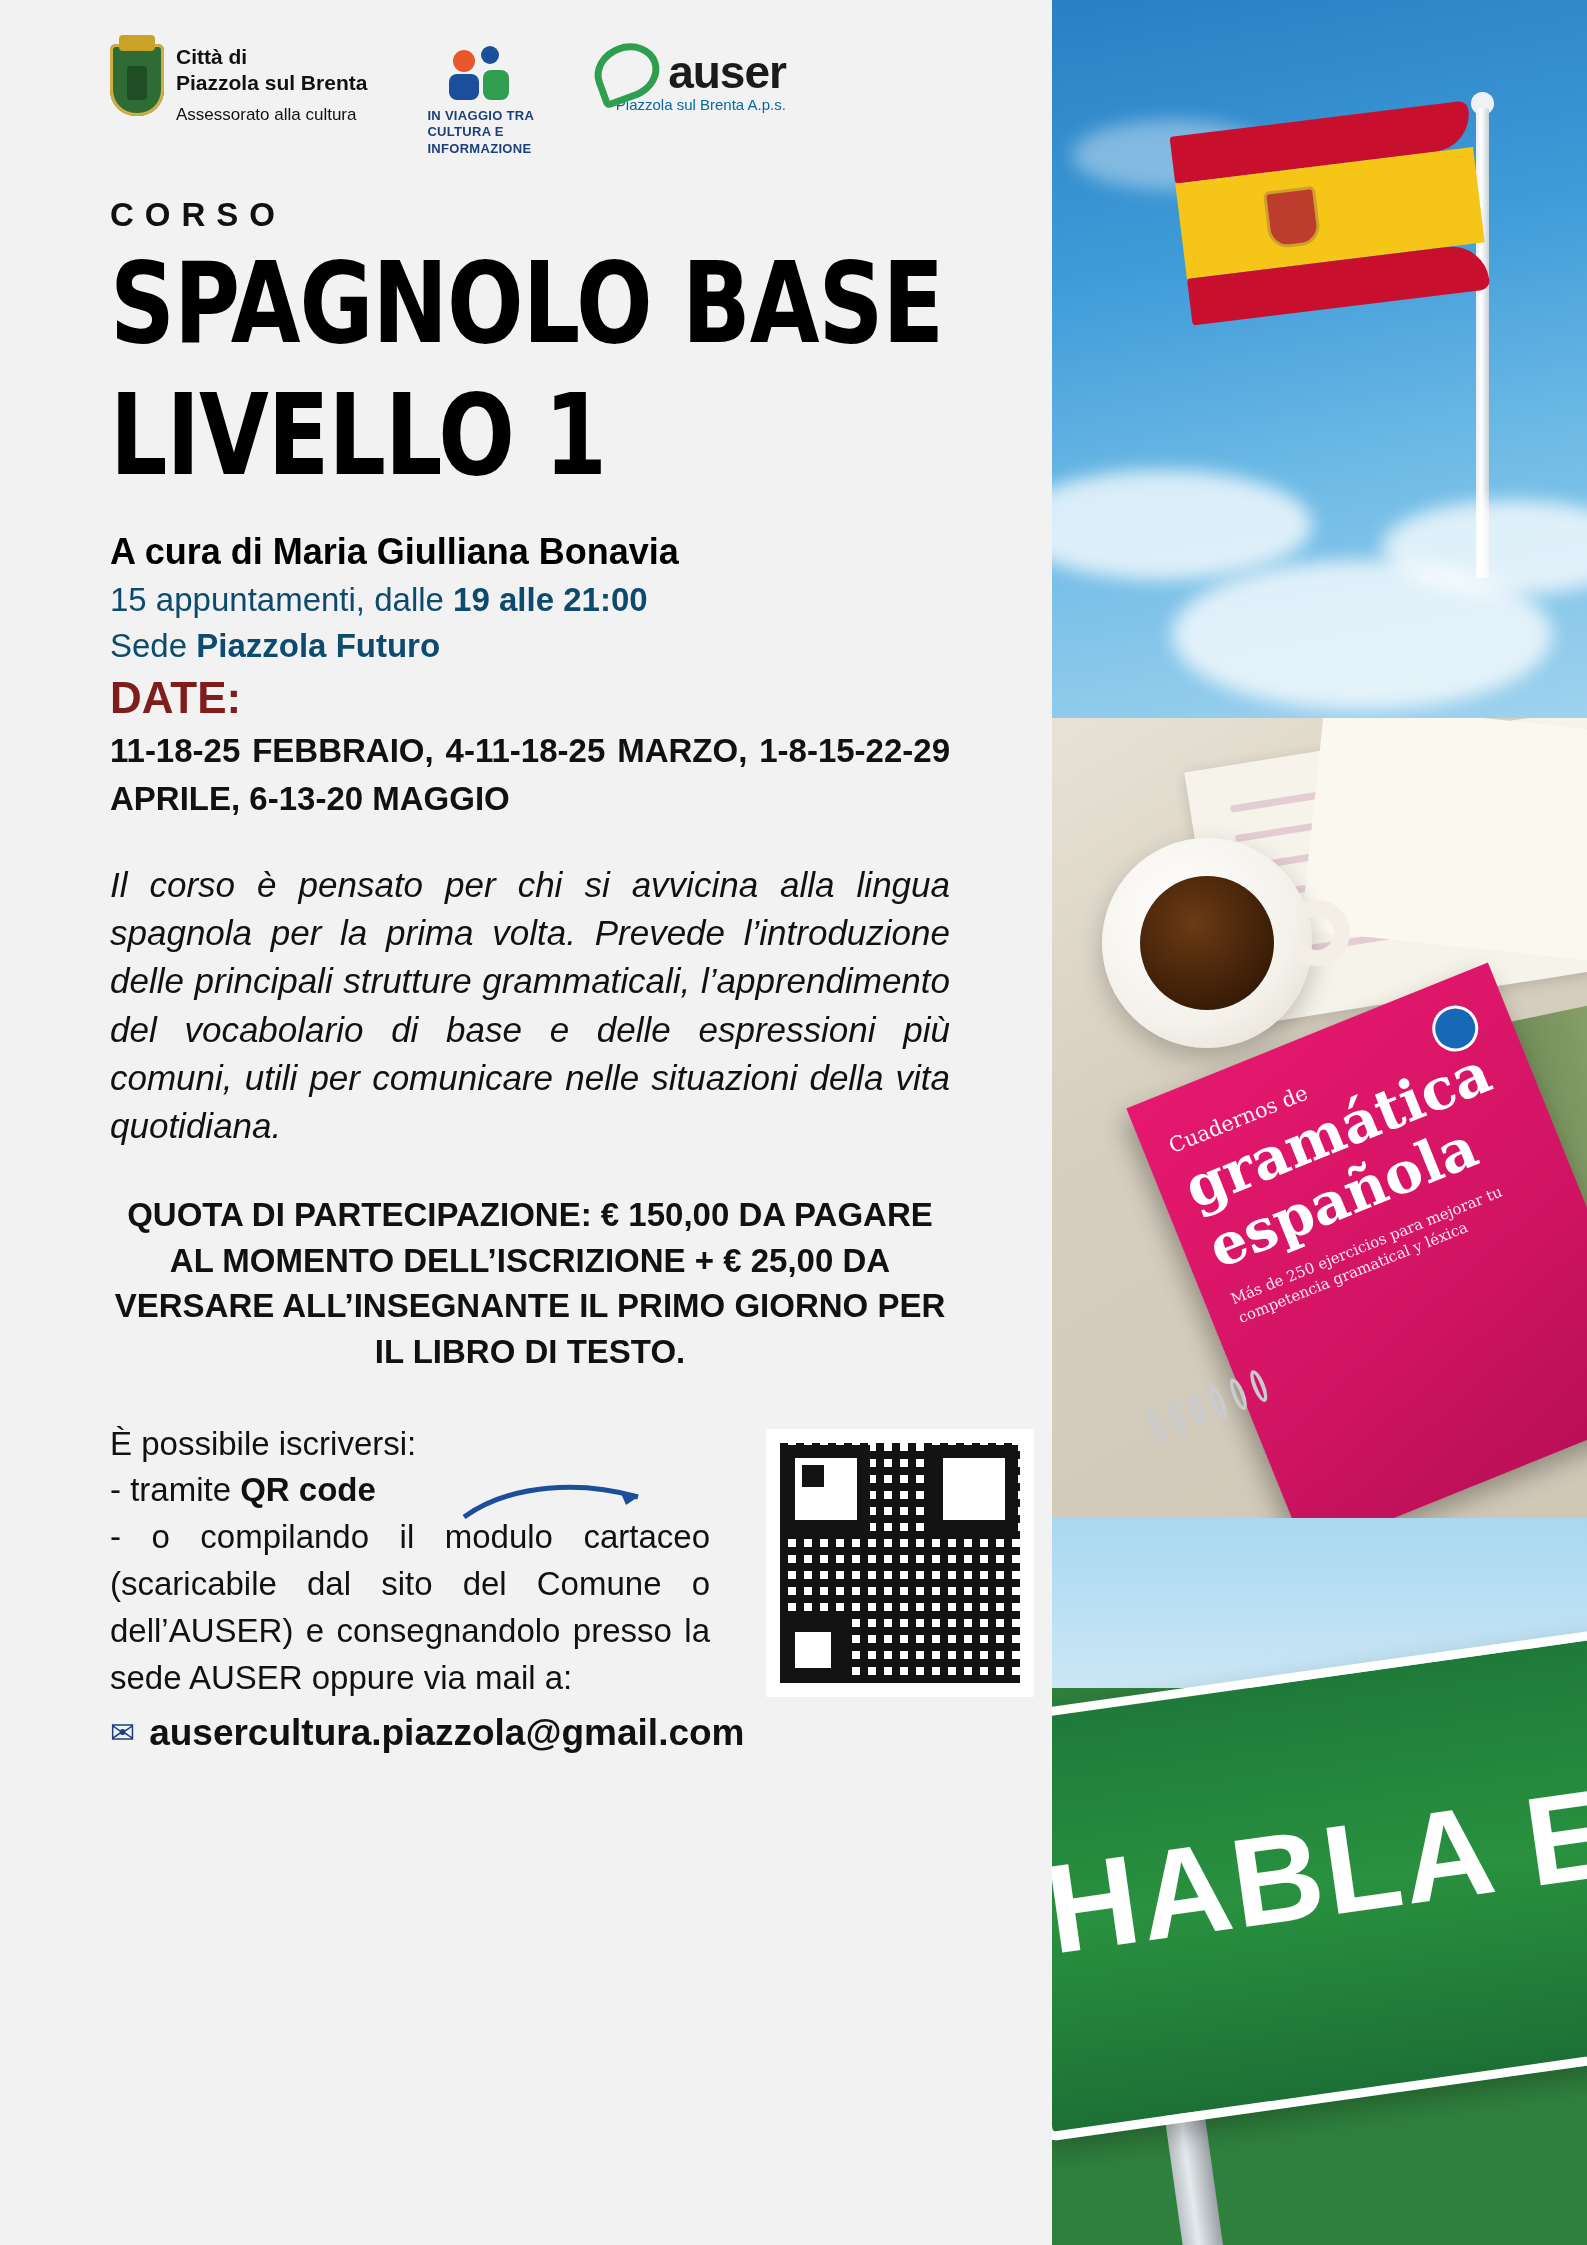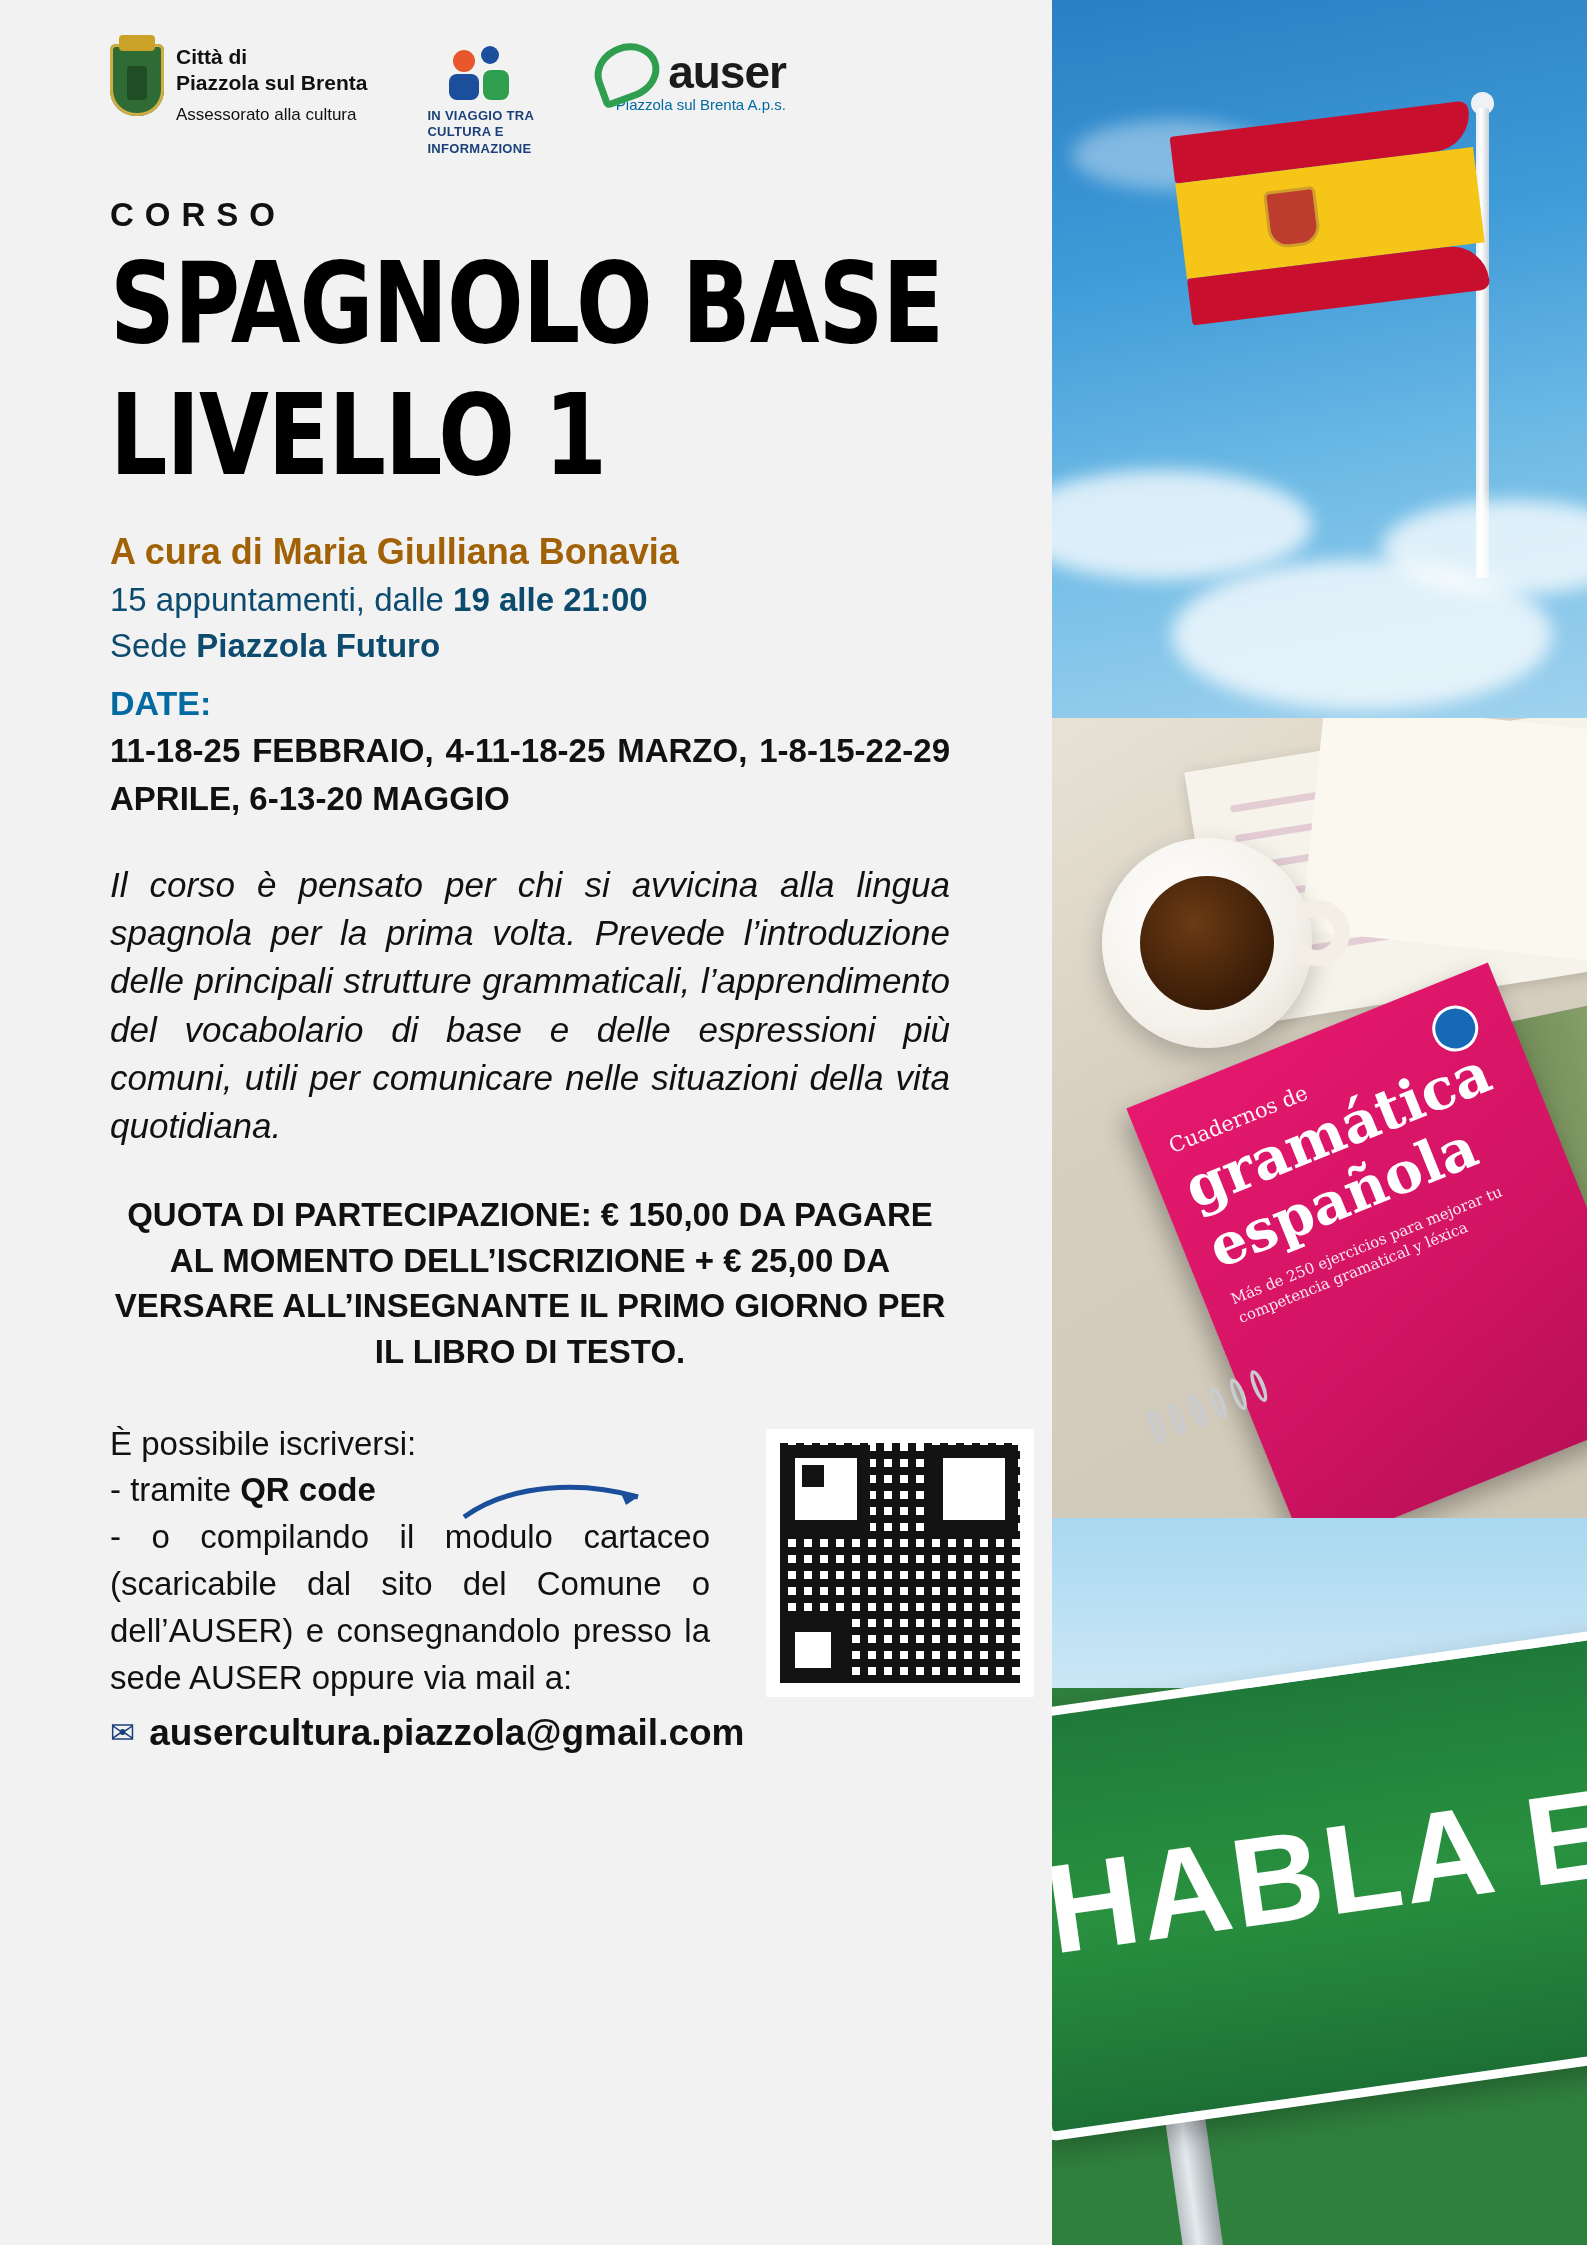--- a/index.html
+++ b/index.html
@@ -266,26 +266,26 @@
     color: #000;
     letter-spacing: -1px;
     line-height: .94;
     transform: scaleY(1.22) scaleX(0.98);
     transform-origin: left top;
   }
   .title1 { font-size: 92px; margin-top: 18px; }
   .title2 { font-size: 92px; margin-top: 46px; }
 
   .byline {
-    font-size: 36px; font-weight: 700; color: #a16207;
+    font-size: 36px; font-weight: 700; color: #000000;
     margin-top: 60px;
   }
   .line { font-size: 33px; color: #0c4a6e; margin-top: 8px; }
   .line b { font-weight: 700; }
-  .dates-label { font-size: 34px; font-weight: 700; color:#0369a1; margin-top: 19px;}
+  .dates-label { font-size: 44px; font-weight: 700; color:#7f1d1d; margin-top: 8px;}
   .dates {
     font-size: 33px; font-weight: 700; color: #111;
     margin-top: 4px; line-height: 1.45;
     text-align: justify;
     width: 840px;
   }
 
   .para {
     font-size: 35px;
     font-style: italic;

